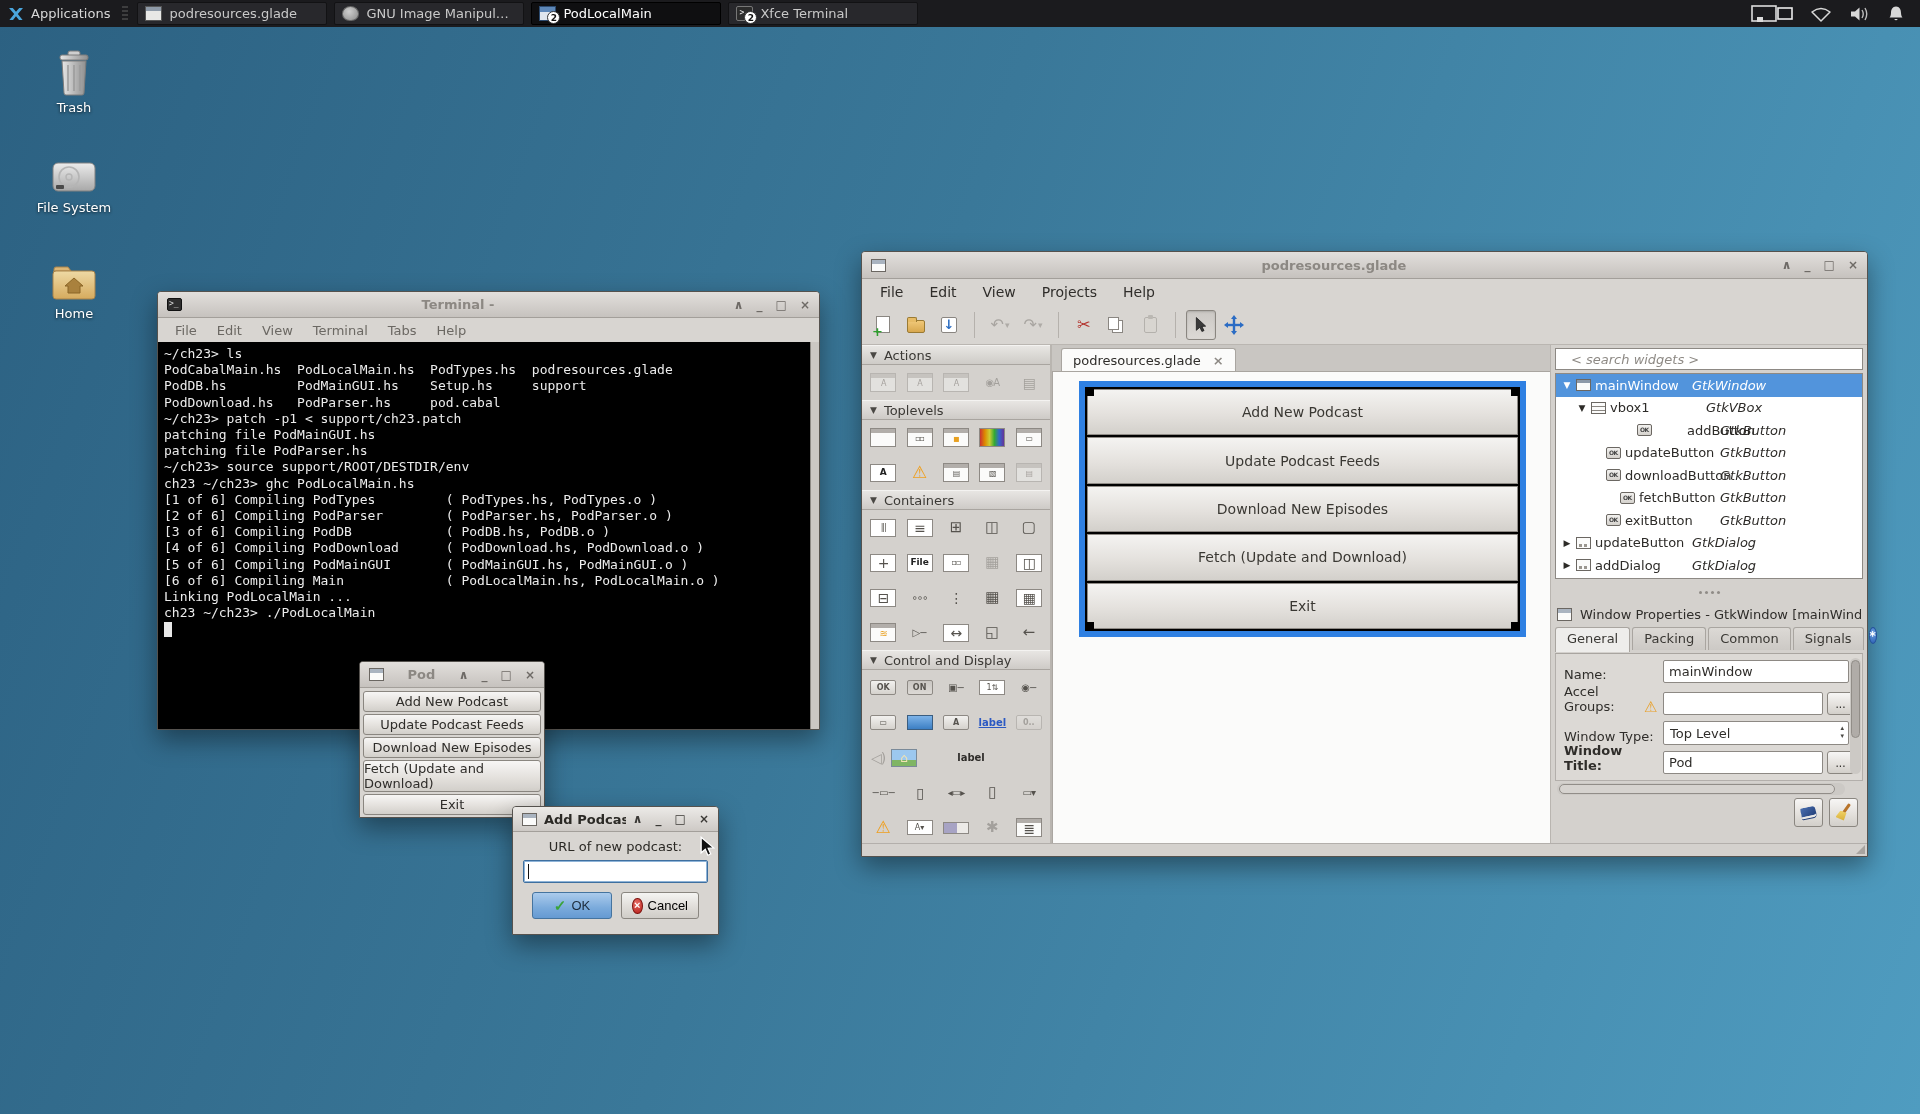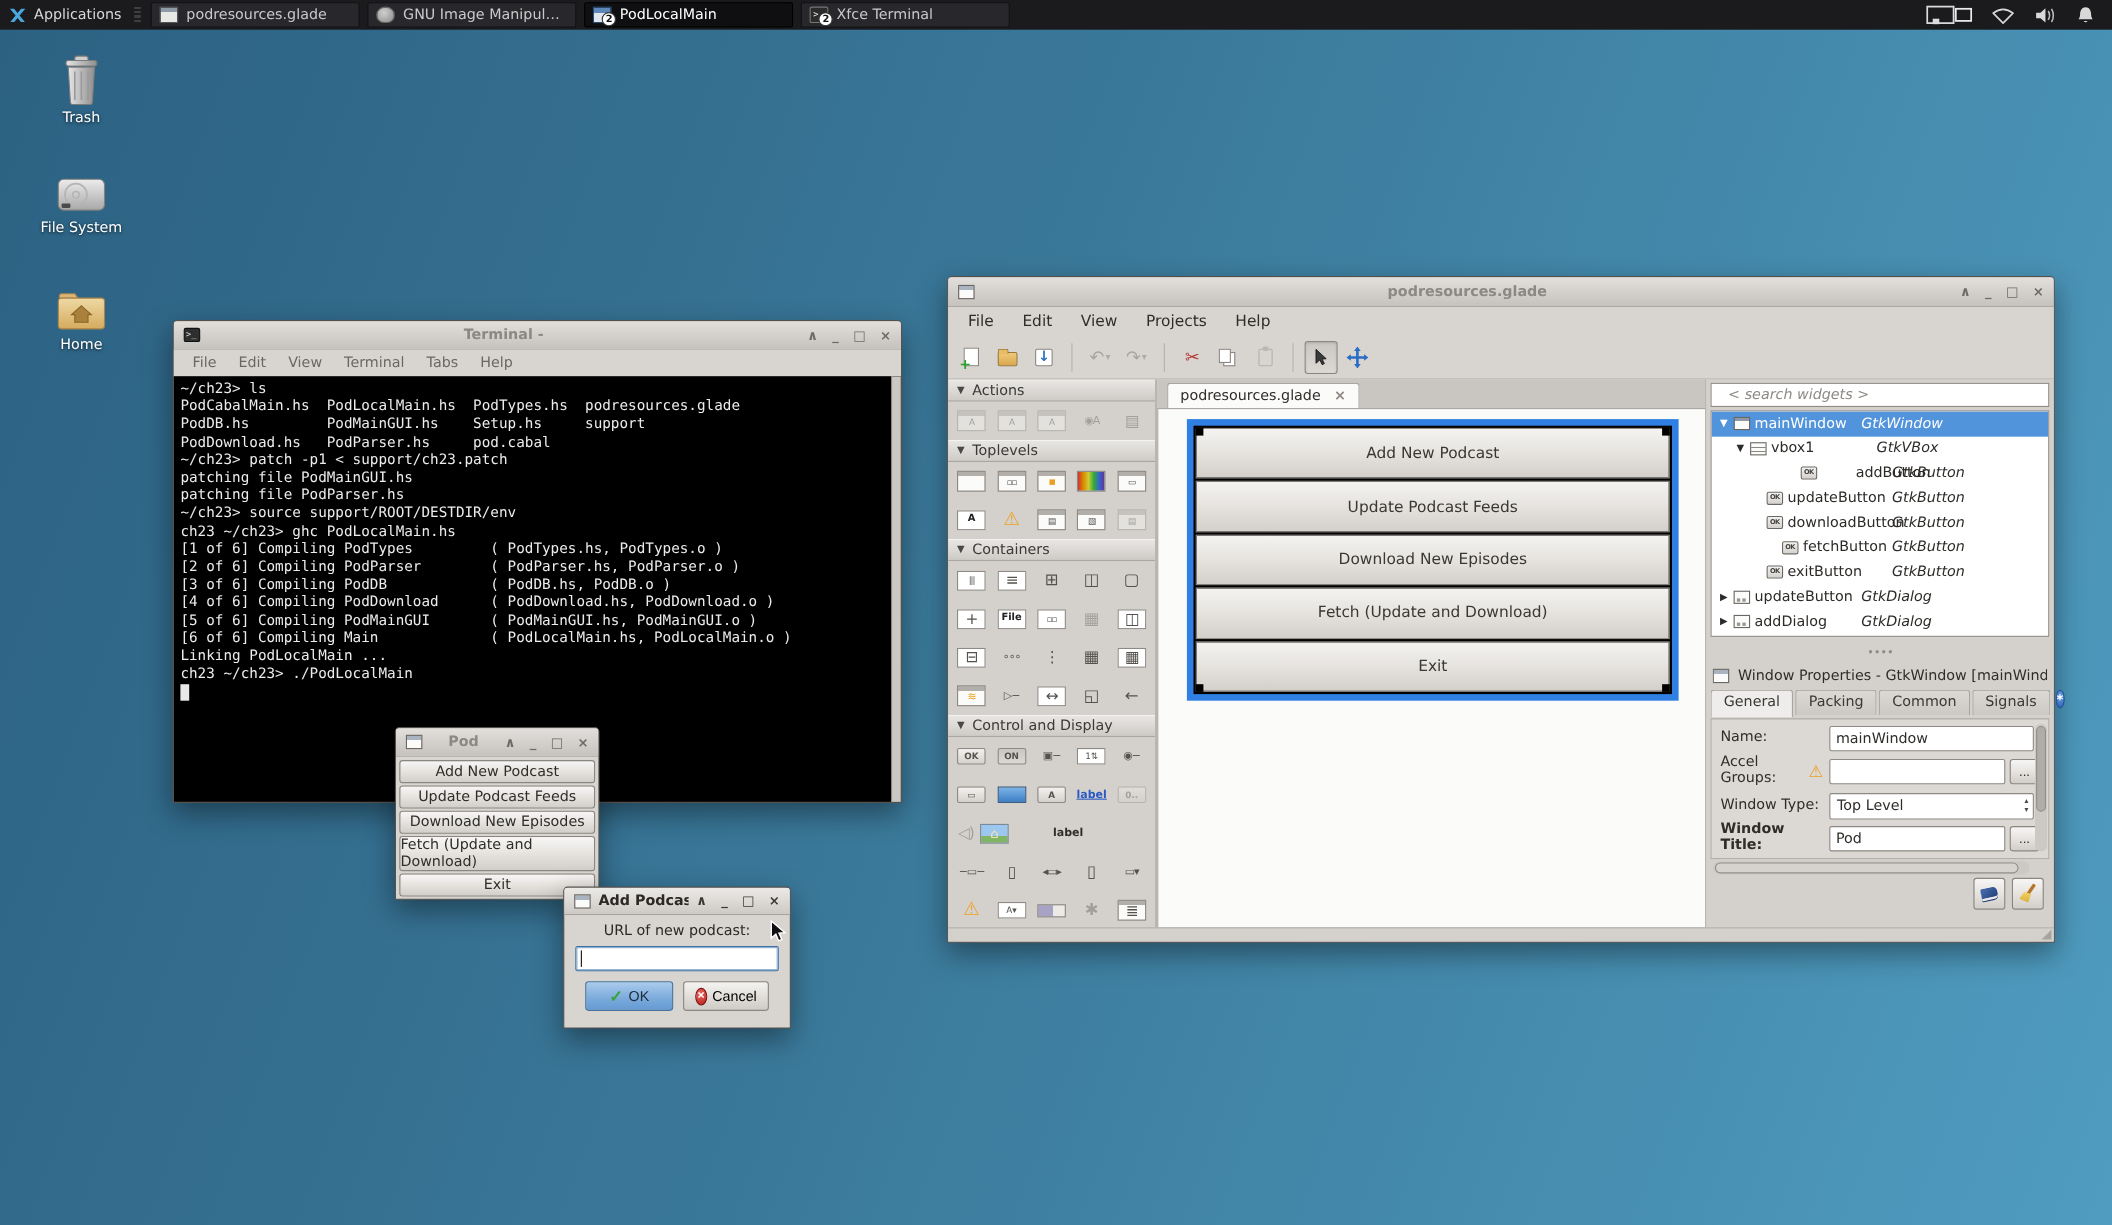--- a/index.html
+++ b/index.html
@@ -156,21 +156,21 @@
   .ti-dialog { background:#fbfbfa; border:1px solid #6b6762; }
   .ti-dialog::before { content:""; position:absolute; left:2px; bottom:1px; width:3px; height:3px; background:#9a968f; box-shadow:5px 0 0 #9a968f; }
   .paned-grip { position:absolute; top:240px; left:0; right:0; height:14px; display:flex; align-items:center; justify-content:center; }
   .paned-grip span { width:3px; height:3px; border-radius:50%; background:#908c87; box-shadow:6px 0 0 #908c87, 12px 0 0 #908c87, 18px 0 0 #908c87; margin-right:18px; }
   .props-header { position:absolute; top:258px; left:6px; right:6px; height:22px; display:flex; align-items:center; gap:8px; color:#2f2d2a; white-space:nowrap; overflow:hidden; }
   .ptabs { position:absolute; top:282px; left:4px; right:4px; height:26px; display:flex; align-items:flex-start; gap:2px; }
   .ptab { padding:3px 11px 4px; background:linear-gradient(#dcd9d5,#ccc9c5); border:1px solid #a9a5a0; border-bottom:none; border-radius:3px 3px 0 0; color:#3a3834; }
   .ptab.active { background:#eeedeb; padding-bottom:6px; }
   .a11y { width:17px; height:17px; border-radius:50%; background:radial-gradient(circle at 38% 32%,#6ba0e0,#2d62b4); border:1px solid #24509a; color:#fff; font-size:12px; font-weight:bold; display:flex; align-items:center; justify-content:center; margin:0 0 4px 3px; }
   .pform { position:absolute; top:308px; left:4px; right:4px; height:128px; background:#dcd9d5; border:1px solid #b3afab; border-top:1px solid #a9a5a0; }
-  .prow { position:absolute; left:0; right:0; display:flex; align-items:center; }
+  .prow { position:absolute; left:0; right:0; display:flex; align-items:flex-end; }
   .plabel { width:100px; padding-left:8px; line-height:1.15; }
   .plabel.bold { font-weight:bold; }
   .pinput { position:absolute; height:23px; background:#fff; border:1px solid #8d8984; border-radius:2px; font-size:13px; color:#2f2d2a; padding:0 5px; font-family:inherit; }
   .spinbox { position:absolute; height:24px; background:#fff; border:1px solid #8d8984; border-radius:2px; display:flex; align-items:center; padding:0 6px; }
   .spin-arrows { position:absolute; right:4px; top:1px; bottom:1px; display:flex; flex-direction:column; justify-content:center; font-size:7px; line-height:1.1; color:#4a4844; text-align:center; }
   .dots-btn { position:absolute; width:27px; height:23px; font-size:12px; }
   .warn-ico { position:absolute; font-size:15px; color:#e8a02a; line-height:1; }
   .vscroll { position:absolute; right:6px; top:313px; width:11px; height:116px; background:#ccc9c5; border-radius:6px; }
   .vscroll .thumb { position:absolute; left:1px; right:1px; top:2px; height:78px; background:#b0aca8; border:1px solid #918d88; border-radius:5px; }
   .hscroll { position:absolute; left:6px; right:22px; top:438px; height:12px; background:#ccc9c5; border-radius:6px; }

